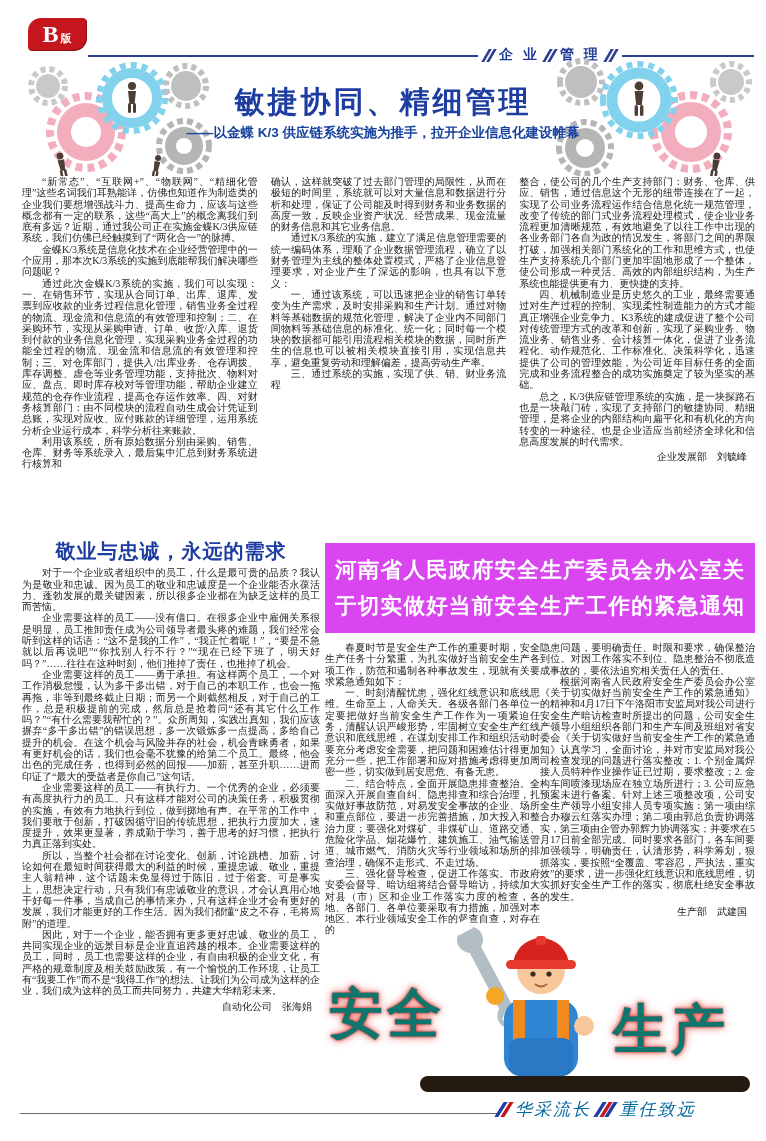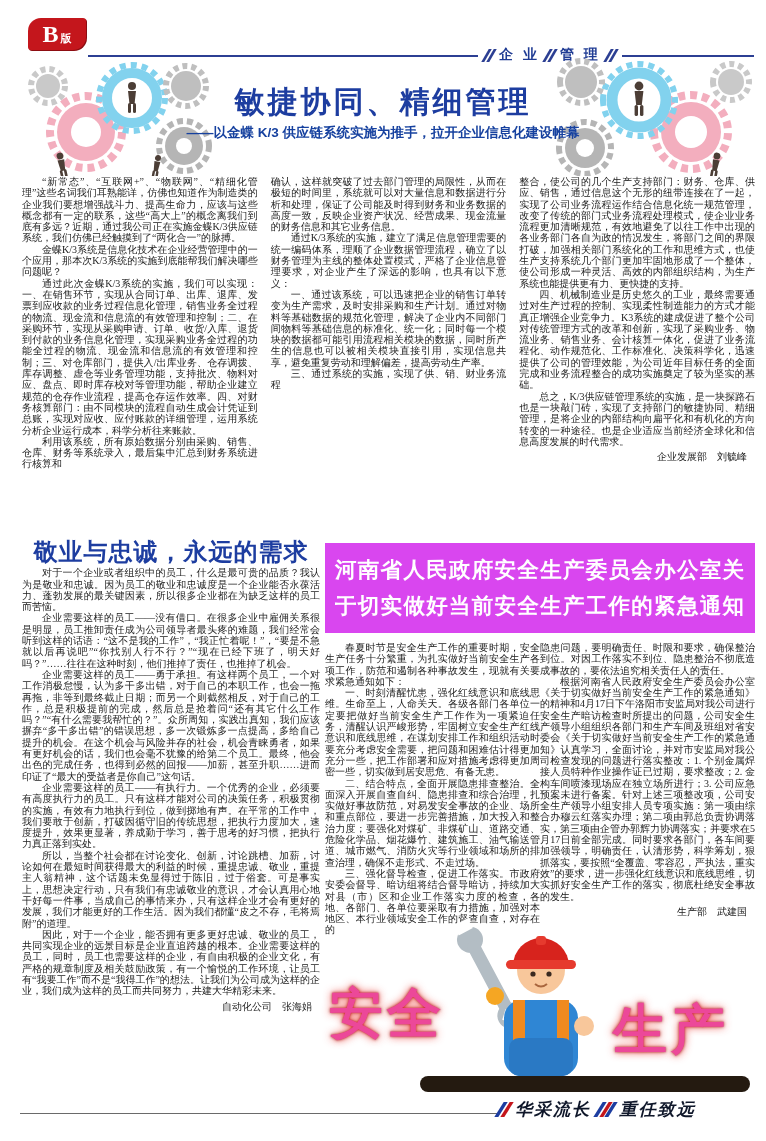--- a/index.html
+++ b/index.html
@@ -25,41 +25,41 @@
   .collage{position:absolute;}
   
   .a1-body{position:absolute;left:22px;top:176px;width:733px;display:flex;gap:13px;
          font-size:10px;line-height:11.3px;}
   .col{flex:1;min-width:0;}
   .para{margin:0;text-indent:2em;text-align:justify;}
   .cont .para:first-child{text-indent:0;}
   .signature{text-align:right;margin-top:4px;padding-right:8px;font-size:10px;}
   
   .a2{position:absolute;left:22px;top:546px;width:298px;font-size:10px;line-height:11.3px;}
-  .a2-title{text-align:center;font-size:24px;font-weight:bold;color:#1d3da0;
+  .a2-title{text-align:center;font-size:20px;font-weight:bold;color:#1d3da0;
          font-family:"Liberation Sans",sans-serif;margin:0 0 10px;letter-spacing:1px;}
   
   .notice{position:absolute;left:325px;top:543px;width:430px;}
   .banner{background:#d946ef;color:#ffffff;font-family:"Liberation Sans",sans-serif;font-weight:bold;
          font-size:21.5px;line-height:36px;padding:9px 10px;text-align:justify;text-align-last:justify;
          letter-spacing:1px;}
   .notice-body{display:flex;gap:0;margin-top:9px;font-size:10px;line-height:11.3px;}
   
   .safety{position:absolute;left:325px;top:908px;width:430px;height:200px;}
   .glow{position:absolute;font-family:"Liberation Sans",sans-serif;font-weight:bold;font-size:54px;
-        color:#ec4899;letter-spacing:4px;
+        color:#0f766e;letter-spacing:4px;
         text-shadow:0 0 9px rgba(235,30,20,.8),0 0 3px rgba(130,0,0,.9);}
   .glow-an{left:4px;top:70px;}
   .glow-sheng{left:288px;top:86px;}
   .worker{position:absolute;left:118px;top:2px;}
   .tire{position:absolute;left:95px;top:168px;width:330px;height:16px;background:#241a10;border-radius:8px;}
   
   .footer-line{position:absolute;left:20px;top:1113px;width:478px;height:1px;background:#6a6a6a;}
   .footer{position:absolute;left:498px;top:1098px;display:flex;align-items:center;gap:6px;
-        color:#0f172a;font-weight:bold;font-style:italic;font-size:17px;
+        color:#0369a1;font-weight:normal;font-style:italic;font-size:17px;
         font-family:"Liberation Sans",sans-serif;letter-spacing:2px;text-align:center;}
   .fsl{display:inline-block;width:3.5px;height:15px;background:#1d3da0;transform:skewX(-32deg);margin:0 1px;}
   .fslr{background:#c4161c;}
 </style>
 </head>
 <body>
 
 <div class="page">
 
   <div class="badge">

